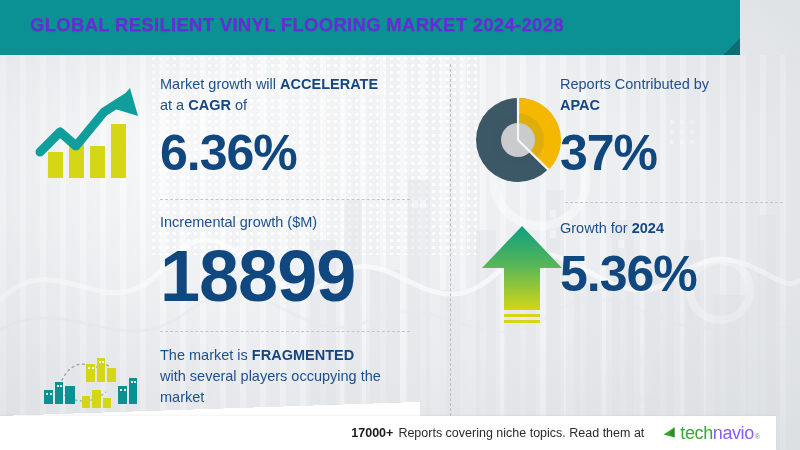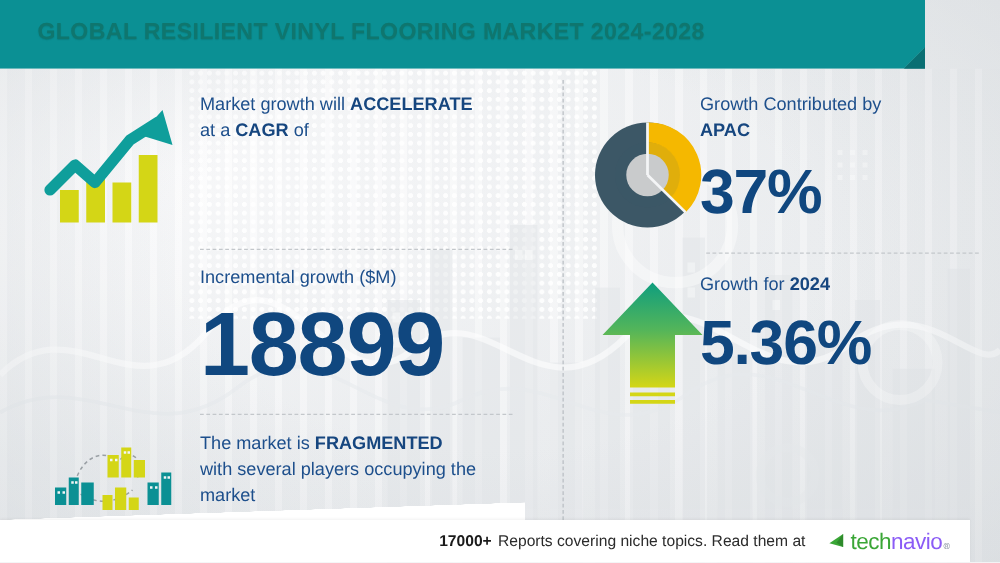--- a/index.html
+++ b/index.html
@@ -47,21 +47,21 @@
   
   #header-banner{
     position:absolute;left:0;top:0;width:740px;height:55px;
     overflow:visible;
   }
   .banner-shape{
     position:absolute;left:0;top:0;width:740px;height:55px;
   }
   #header-title{
     position:absolute;left:30px;top:14px;
-    color:#0f766e;font-size:18.5px;font-weight:bold;
+    color:#6d28d9;font-size:18.5px;font-weight:bold;
     letter-spacing:.3px;white-space:nowrap;
     font-family:"Liberation Sans", sans-serif;
     text-shadow:0 1px 1px rgba(0,0,0,.12);
   }
   
   #divider-vertical{
     position:absolute;left:450px;top:64px;width:0;height:352px;
     border-left:1px dashed #b9bec3;
   }
   .panel{position:absolute;}
@@ -195,20 +195,21 @@
       <path d="M14,70 L34,50 L50,64 L78,30 L100,16" fill="none" stroke="#0f9e9b" stroke-width="9" stroke-linejoin="round" stroke-linecap="round"></path>
       <path d="M104,6 L112,34 L86,26 Z" fill="#0f9e9b"></path>
     </svg>
   </div>
 
   <div class="panel" id="panel-cagr">
     <div class="txt-sub">
       <span>Market growth will </span><b>ACCELERATE</b><br>
       <span>at a </span><b>CAGR</b><span> of</span>
     </div>
+    <div class="txt-big">6.36%</div>
   </div>
 
   <div class="hdash" style="left:160px;top:199px;width:250px;"></div>
 
 
   <div class="panel" id="panel-incremental">
     <div class="txt-sub">Incremental growth ($M)</div>
     <div class="txt-big">18899</div>
   </div>
 
@@ -270,21 +271,21 @@
       <circle cx="48" cy="48" r="26" fill="#3c5766" opacity=".72"></circle>
       <path d="M48,48 L48,22 A26,26 0 0 1 66.9,66.5 Z" fill="#f5b800" opacity=".85"></path>
       <circle cx="48" cy="48" r="17" fill="#c9cbcc"></circle>
       <path d="M48,6 L48,48" stroke="#f4f5f6" stroke-width="2.2"></path>
       <path d="M48,48 L78.5,77.9" stroke="#f4f5f6" stroke-width="2.2"></path>
     </svg>
   </div>
 
   <div class="panel" id="panel-apac">
     <div class="txt-sub">
-      <span>Growth Contributed by</span><br>
+      <span>Reports Contributed by</span><br>
       <b>APAC</b>
     </div>
     <div class="txt-big">37%</div>
   </div>
 
   <div class="hdash" style="left:565px;top:202px;width:218px;"></div>
 
   <div class="icon-box" style="left:474px;top:222px;width:96px;height:106px;">
     <svg viewBox="0 0 96 106" width="96" height="106">
       <defs>

